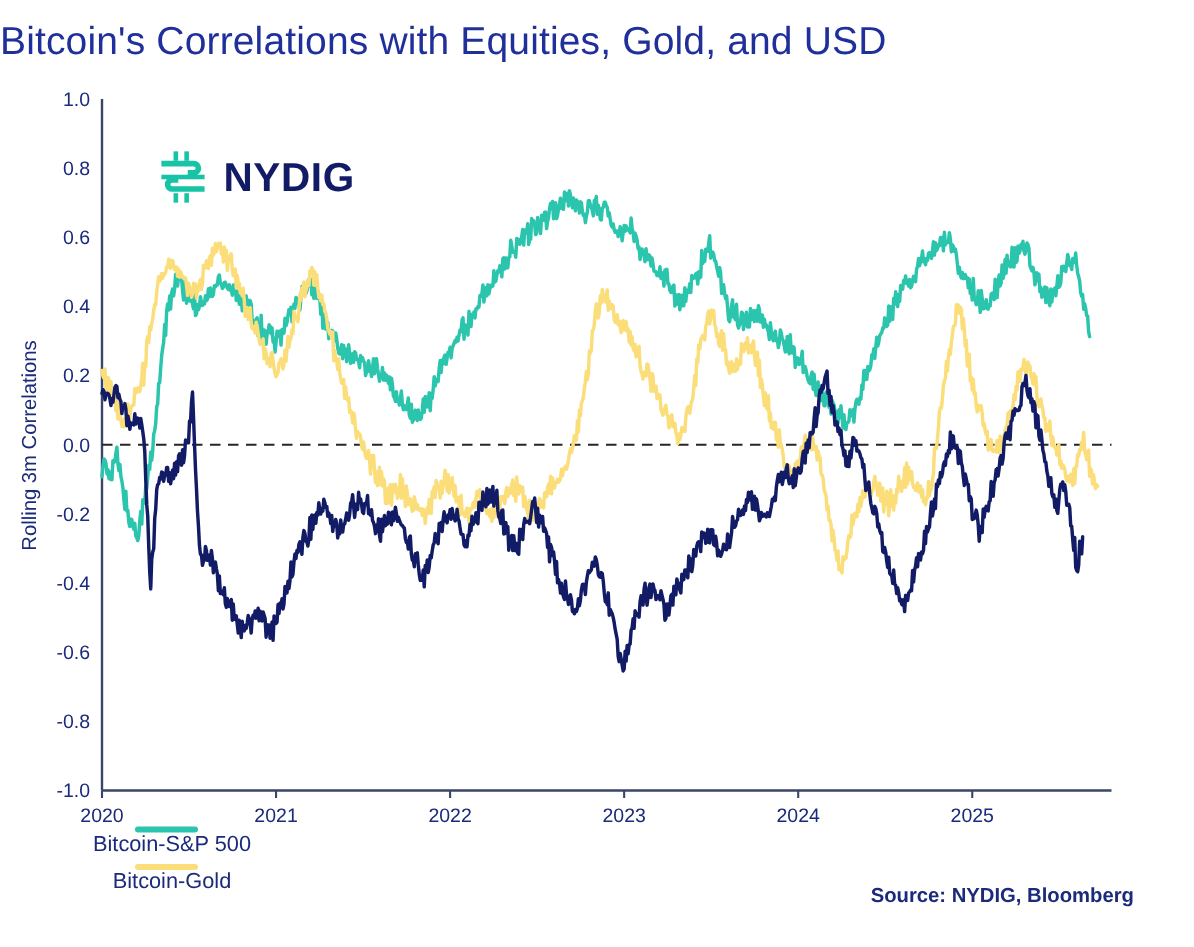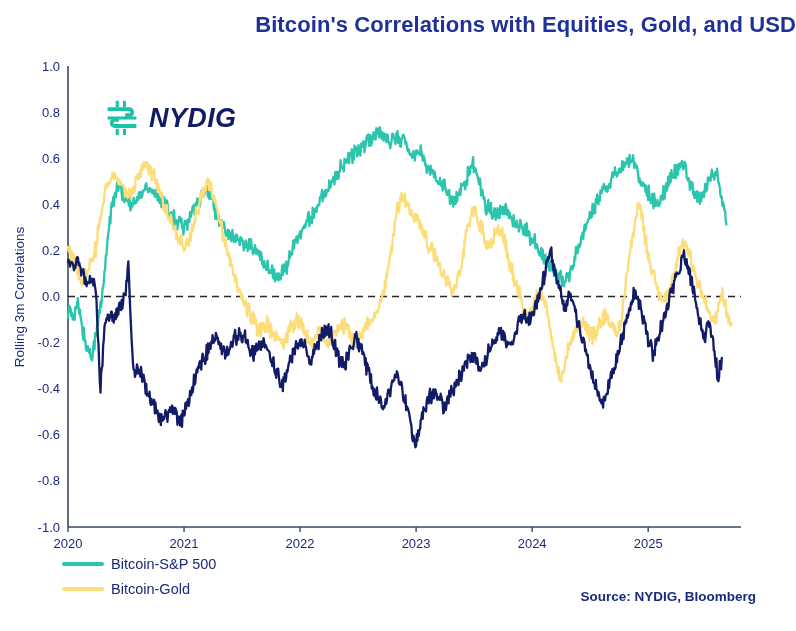--- a/index.html
+++ b/index.html
@@ -3,36 +3,35 @@
 <meta charset="utf-8">
 <style>
   html,body{margin:0;padding:0;}
   body{
     width:796px;height:631px;background:#ffffff;
     font-family:"Liberation Sans",sans-serif;
     color:#1b2a7a;overflow:hidden;position:relative;
   }
   #chart-card{position:absolute;inset:0;}
   #chart-title{
-    position:absolute;left:0;top:12px;width:796px;text-align:right;
-    font-size:22px;font-weight:700;color:#20309a;letter-spacing:.1px;
+    position:absolute;left:0;top:12px;width:796px;text-align:left;
+    font-size:26px;font-weight:400;color:#20309a;letter-spacing:.1px;
     white-space:nowrap;
   }
   #plot-svg{position:absolute;left:0;top:0;}
   #nydig-logo{
     position:absolute;left:104px;top:100px;
     display:flex;align-items:center;gap:9px;
   }
   #nydig-wordmark{
     font-size:27px;font-weight:700;color:#121c66;letter-spacing:.4px;
     line-height:1;
-    font-style:italic;
   }
   #legend{position:absolute;left:62px;top:551px;}
-  .legend-row{display:flex;align-items:center;height:25px;}
+  .legend-row{display:flex;align-items:center;height:25px;flex-direction:column;}
   .legend-swatch{width:42px;height:4px;border-radius:2px;margin-right:7px;}
   .legend-label{font-size:14.5px;color:#1b2a7a;white-space:nowrap;}
   #source-note{
     position:absolute;right:40px;top:589px;
     font-size:13.5px;color:#1b2a7a;white-space:nowrap;font-weight:bold;
   }
   .tick-text{font-family:"Liberation Sans",sans-serif;font-size:13px;fill:#1b2a7a;}
   .axis-title{font-family:"Liberation Sans",sans-serif;font-size:13.5px;fill:#1b2a7a;}
 </style>
 </head>

